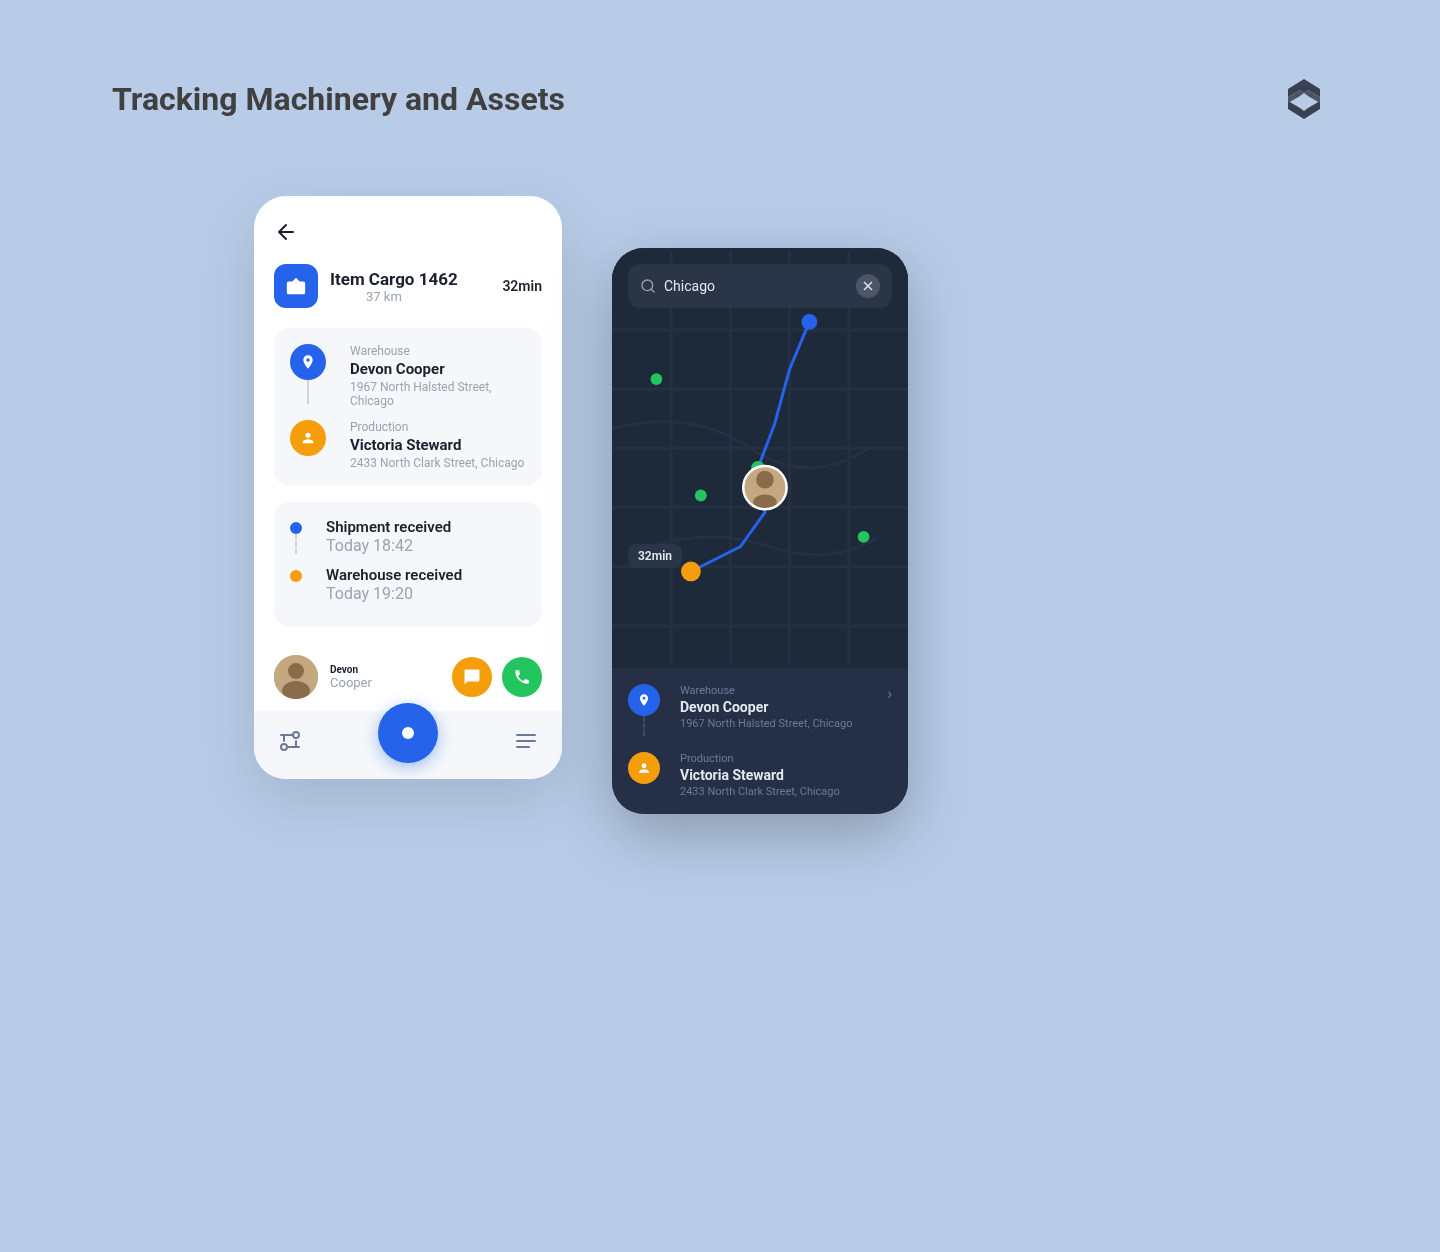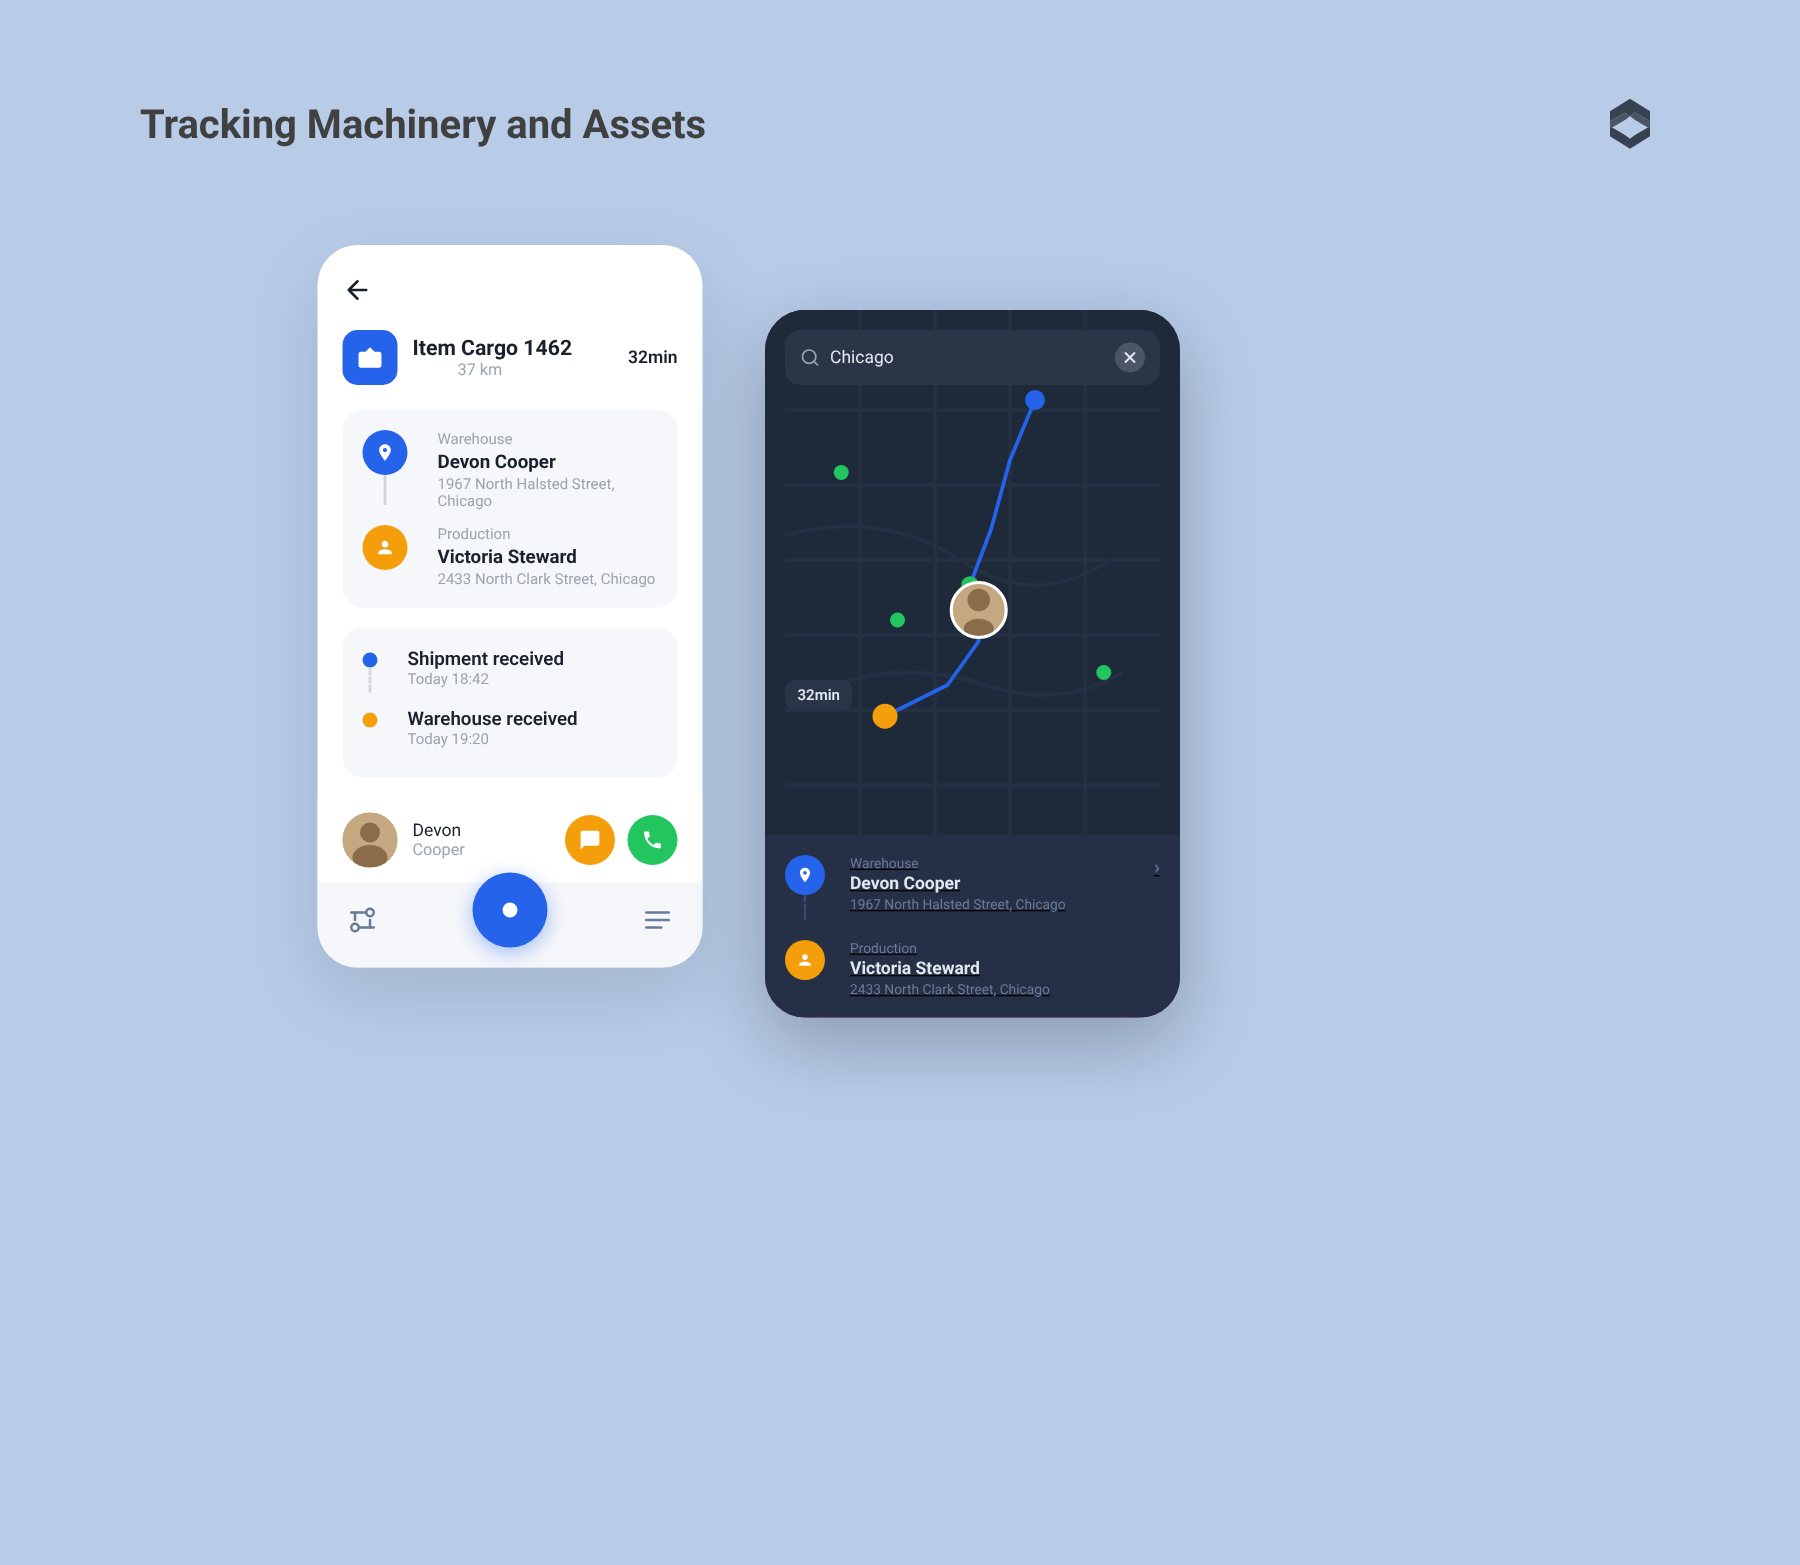--- a/index.html
+++ b/index.html
@@ -187,21 +187,21 @@
       border-left: 2px dashed #d1d5db;
     }
 
     .status-title {
       font-size: 15px;
       font-weight: 600;
       color: #1a202c;
     }
 
     .status-time {
-      font-size: 12px;
+      font-size: 16px;
       color: #9aa3b0;
     }
 
     
     .contact-row {
       display: flex;
       align-items: center;
       padding: 12px 20px;
       background: #fff;
     }
@@ -213,22 +213,22 @@
       background: #c4a882;
       overflow: hidden;
       margin-right: 12px;
       flex-shrink: 0;
       display: flex;
       align-items: center;
       justify-content: center;
     }
 
     .contact-name {
-      font-size: 14px;
-      font-weight: 400;
+      font-size: 10px;
+      font-weight: 700;
       color: #1a202c;
     }
 
     .contact-role {
       font-size: 13px;
       color: #9aa3b0;
     }
 
     .contact-actions {
       margin-left: auto;
@@ -270,26 +270,25 @@
       box-shadow: 0 4px 16px rgba(37,99,235,0.4);
       cursor: pointer;
       margin-top: -20px;
     }
 
     
     .phone-right {
       position: absolute;
       top: 248px;
       left: 612px;
-      width: 332px;
+      width: 296px;
       background: #701a75;
       border-radius: 32px;
       box-shadow: 0 20px 60px rgba(0,0,0,0.25);
       overflow: hidden;
-      text-decoration: underline;
     }
 
     .map-area {
       width: 100%;
       height: 420px;
       background: #1e2a3a;
       position: relative;
       overflow: hidden;
     }
 

